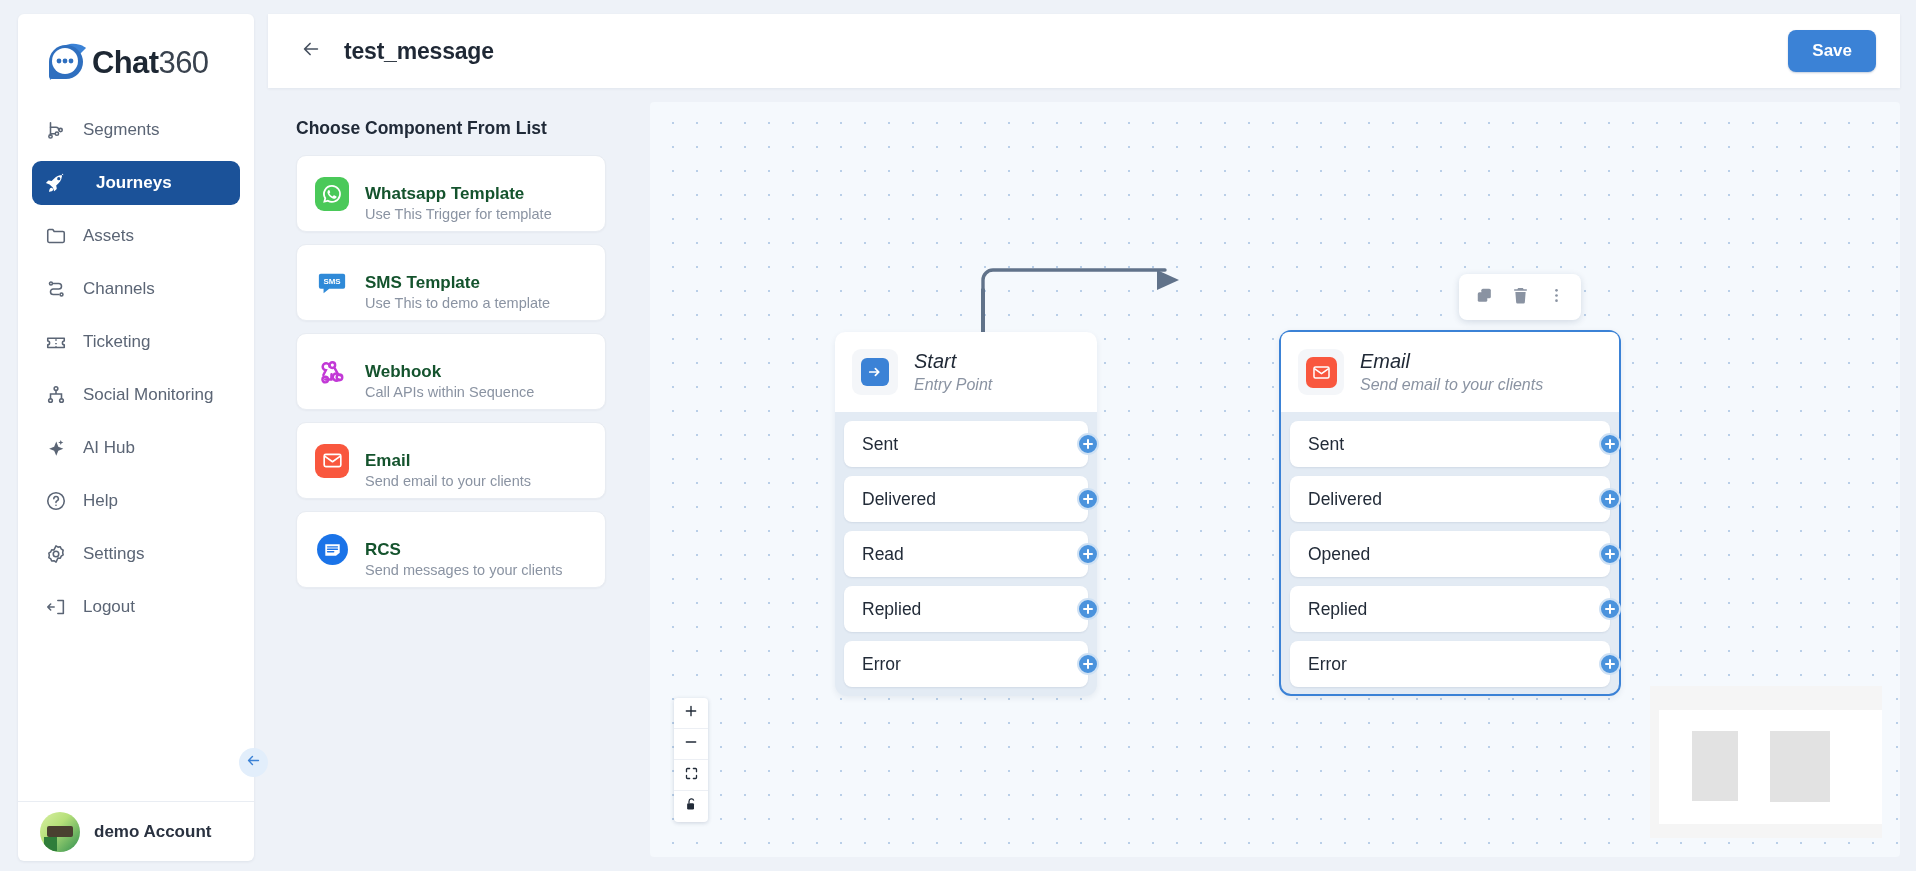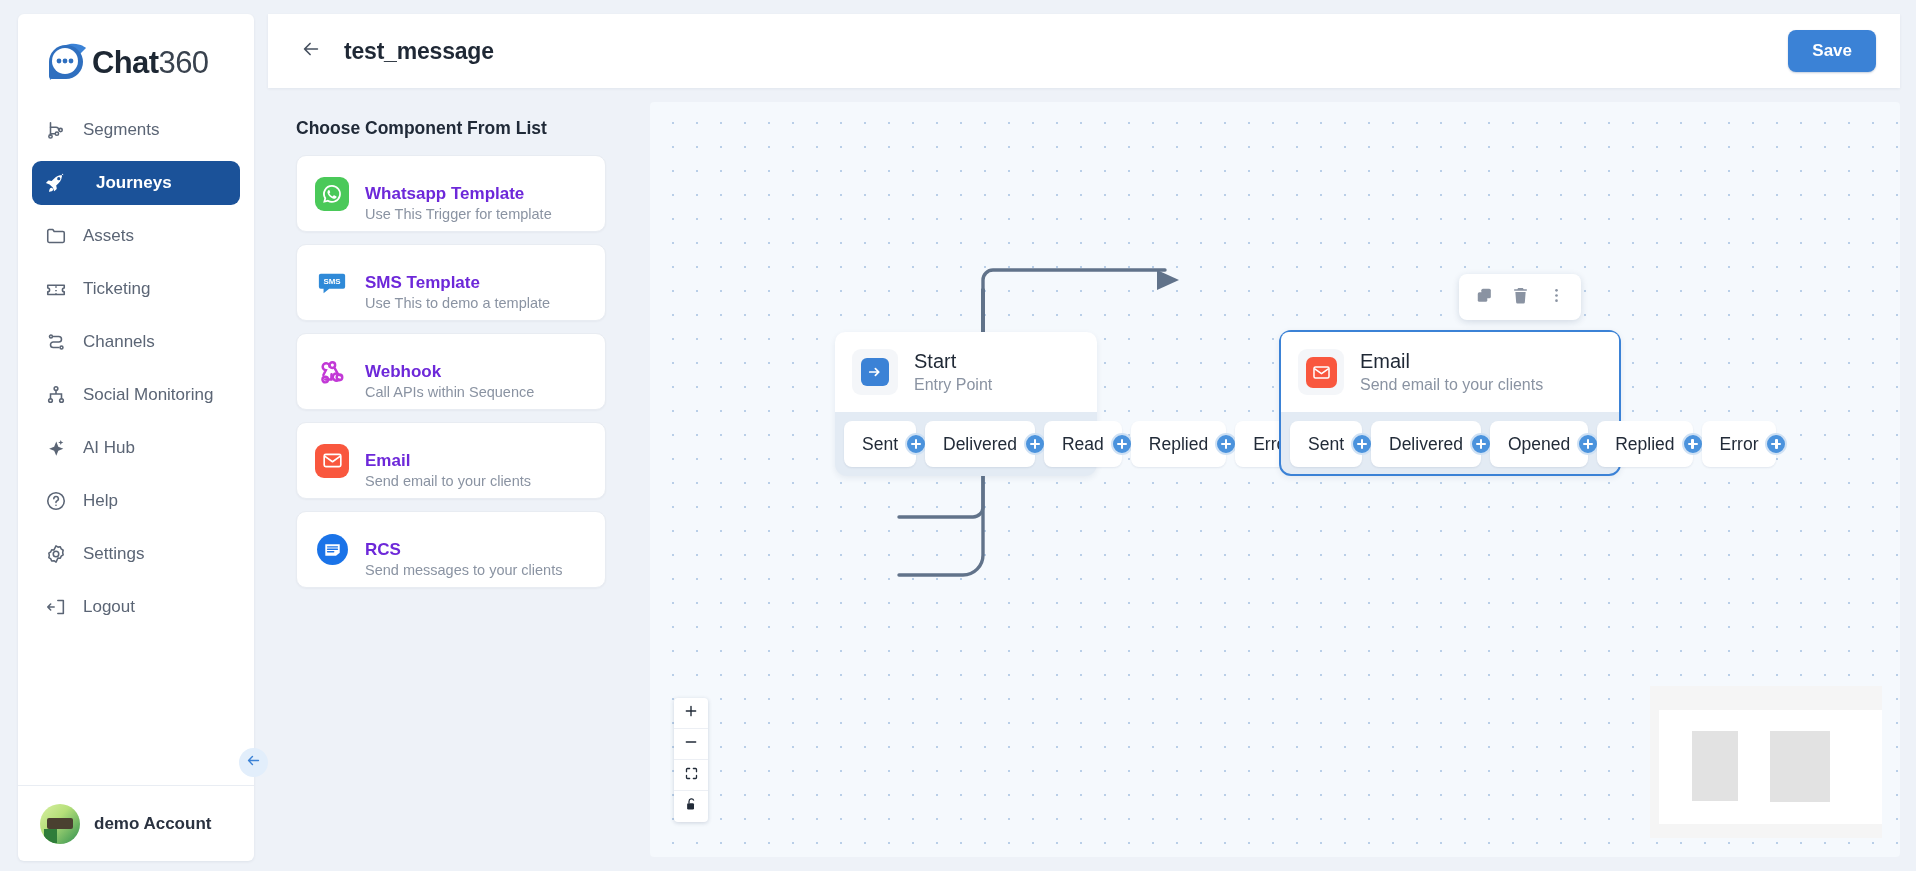--- a/index.html
+++ b/index.html
@@ -32,21 +32,21 @@
     height: 44px; padding: 0 12px; margin-bottom: 9px;
     border-radius: 9px; cursor: pointer;
     color: #5b6575; font-size: 17px;
   }
   .nav-item.active { background: #1b5299; color: #fff; font-weight: 700; gap: 28px; }
   .nav-item .ico { width: 24px; height: 24px; flex: 0 0 24px; display: flex; align-items: center; justify-content: center; }
   .nav-item .ico svg { display: block; }
 
   .account {
     border-top: 1px solid #e9edf3;
-    height: 76px; display: flex; align-items: center; gap: 14px; padding: 0 22px;
+    height: 60px; display: flex; align-items: center; gap: 14px; padding: 0 22px;
     cursor: pointer;
   }
   .avatar {
     width: 40px; height: 40px; border-radius: 50%; flex: 0 0 40px;
     background: linear-gradient(135deg,#d9f0a3 0%,#b6e07a 40%,#2f8f4e 100%);
     position: relative; overflow: hidden;
   }
   .avatar:before {
     content:""; position:absolute; left:7px; top:14px; width:26px; height:11px;
     background:#4a4030; border-radius:2px;
@@ -91,21 +91,21 @@
     background: #fff; border: 1px solid #e8ecf2; border-radius: 10px;
     height: 77px; margin-bottom: 12px; display: flex; align-items: center;
     gap: 16px; padding: 0 18px; cursor: grab;
     box-shadow: 0 1px 2px rgba(16,30,60,.04);
   }
   .comp-ico { width: 34px; height: 34px; flex: 0 0 34px; display:flex; align-items:center; justify-content:center; }
   .comp-ico.rounded { border-radius: 9px; }
   .comp-ico.wa { background: #4ac959; }
   .comp-ico.em { background: #f9573e; }
   .comp-txt { display: flex; flex-direction: column; gap: 3px; min-width: 0; }
-  .comp-name { font-size: 17px; font-weight: 700; color: #6d28d9; line-height: 1.15; margin-top: 20px; }
+  .comp-name { font-size: 17px; font-weight: 700; color: #14532d; line-height: 1.15; margin-top: 20px; }
   .comp-desc { font-size: 14.5px; color: #8a93a2; line-height: 1.15; }
 
   
   .canvas-wrap { flex: 1 1 auto; position: relative; min-width: 0; }
   .canvas {
     position: absolute; inset: 0;
     background-color: #f5f9fd;
     background-image: radial-gradient(#b9cfe8 1.15px, transparent 1.15px);
     background-size: 24px 24px;
     background-position: 11px 9px;
@@ -125,25 +125,25 @@
     padding: 17px 20px 17px 17px;
   }
   .node.selected .node-head { border-radius: 8px 8px 0 0; }
   .node-head-ico {
     width: 46px; height: 46px; flex: 0 0 46px; border-radius: 9px; background: #f4f6f9;
     display: flex; align-items: center; justify-content: center;
   }
   .node-head-ico .glyph { width: 28px; height: 28px; border-radius: 6px; display:flex; align-items:center; justify-content:center; }
   .node-head-ico .glyph.start { background: #3b82d6; }
   .node-head-ico .glyph.email { background: #f9573e; border-radius: 7px; width: 31px; height: 31px; }
-  .node-head-txt { display: flex; flex-direction: column; gap: 2px; }
+  .node-head-txt { display: flex; flex-direction: column; gap: 2px; font-style: italic; }
   .node-title { font-size: 20px; color: #1f2835; line-height: 1.2; }
   .node-sub { font-size: 16px; color: #8a93a2; line-height: 1.2; }
 
-  .ports { padding: 0 9px; display: flex; flex-direction: row; gap: 9px; margin-top: 9px; }
+  .ports { padding: 0 9px; display: flex; flex-direction: column; gap: 9px; margin-top: 9px; }
   .port {
     position: relative; background: #fff; border-radius: 8px;
     height: 46px; display: flex; align-items: center; padding: 0 18px;
     font-size: 17.5px; color: #222b38;
     box-shadow: 0 1px 2px rgba(22,45,85,.09);
     cursor: pointer;
   }
   .port-plus {
     position: absolute; right: -11px; top: 50%; transform: translateY(-50%);
     width: 22px; height: 22px; border-radius: 50%;
@@ -230,36 +230,36 @@
       <div class="nav-item">
         <span class="ico">
             <svg width="22" height="22" viewBox="0 0 24 24" fill="none" stroke="currentColor" stroke-width="1.7" stroke-linejoin="round">
               <path d="M3 8V6.5A1.5 1.5 0 0 1 4.5 5h4L10 7h9.5A1.5 1.5 0 0 1 21 8.5v9A1.5 1.5 0 0 1 19.5 19h-15A1.5 1.5 0 0 1 3 17.5z"></path>
             </svg>
           </span>
         <span>Assets</span>
       </div>
       <div class="nav-item">
         <span class="ico">
-            <svg width="22" height="22" viewBox="0 0 24 24" fill="none" stroke="currentColor" stroke-width="1.7" stroke-linejoin="round">
-              <path d="M3 8h18v3a2 2 0 0 0 0 4v3H3v-3a2 2 0 0 0 0-4z"></path>
-              <path d="M12 9v1.5M12 13v1.5M12 16.5V18"></path>
-            </svg>
-          </span>
-        <span>Ticketing</span>
-      </div>
-      <div class="nav-item">
-        <span class="ico">
             <svg width="22" height="22" viewBox="0 0 24 24" fill="none" stroke="currentColor" stroke-width="1.7" stroke-linecap="round">
               <path d="M9 6h6a3 3 0 0 1 0 6H9a3 3 0 0 0 0 6h6"></path>
               <circle cx="6.5" cy="6" r="1.6"></circle>
               <circle cx="18" cy="18" r="1.6"></circle>
             </svg>
           </span>
         <span>Channels</span>
+      </div>
+      <div class="nav-item">
+        <span class="ico">
+            <svg width="22" height="22" viewBox="0 0 24 24" fill="none" stroke="currentColor" stroke-width="1.7" stroke-linejoin="round">
+              <path d="M3 8h18v3a2 2 0 0 0 0 4v3H3v-3a2 2 0 0 0 0-4z"></path>
+              <path d="M12 9v1.5M12 13v1.5M12 16.5V18"></path>
+            </svg>
+          </span>
+        <span>Ticketing</span>
       </div>
       <div class="nav-item">
         <span class="ico">
             <svg width="22" height="22" viewBox="0 0 24 24" fill="none" stroke="currentColor" stroke-width="1.7" stroke-linecap="round">
               <circle cx="12" cy="5" r="2"></circle>
               <circle cx="6" cy="18" r="2"></circle>
               <circle cx="18" cy="18" r="2"></circle>
               <path d="M12 7v4M12 11H6v5M12 11h6v5"></path>
             </svg>
           </span>

